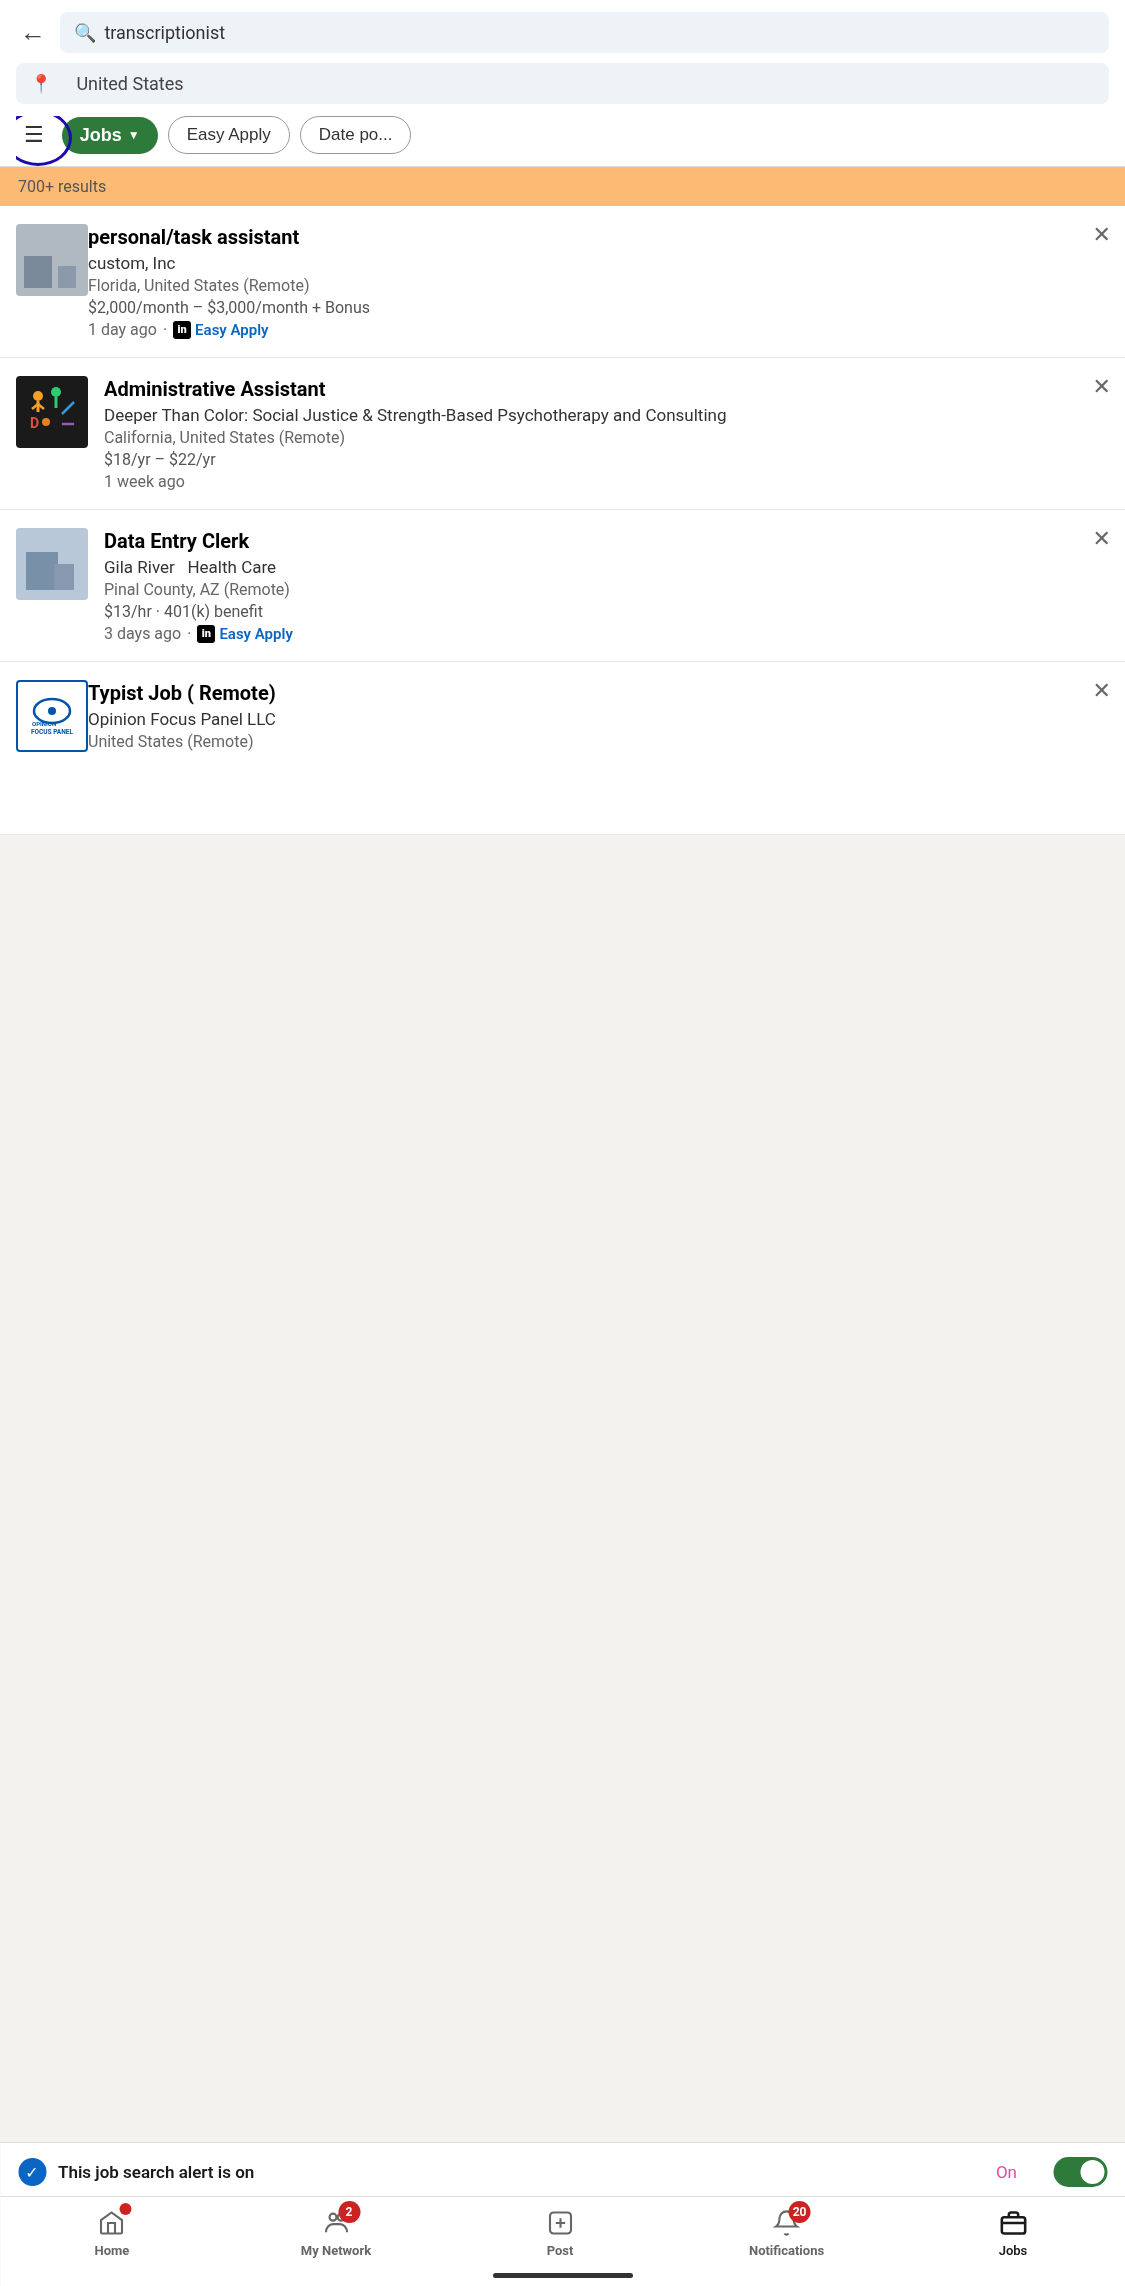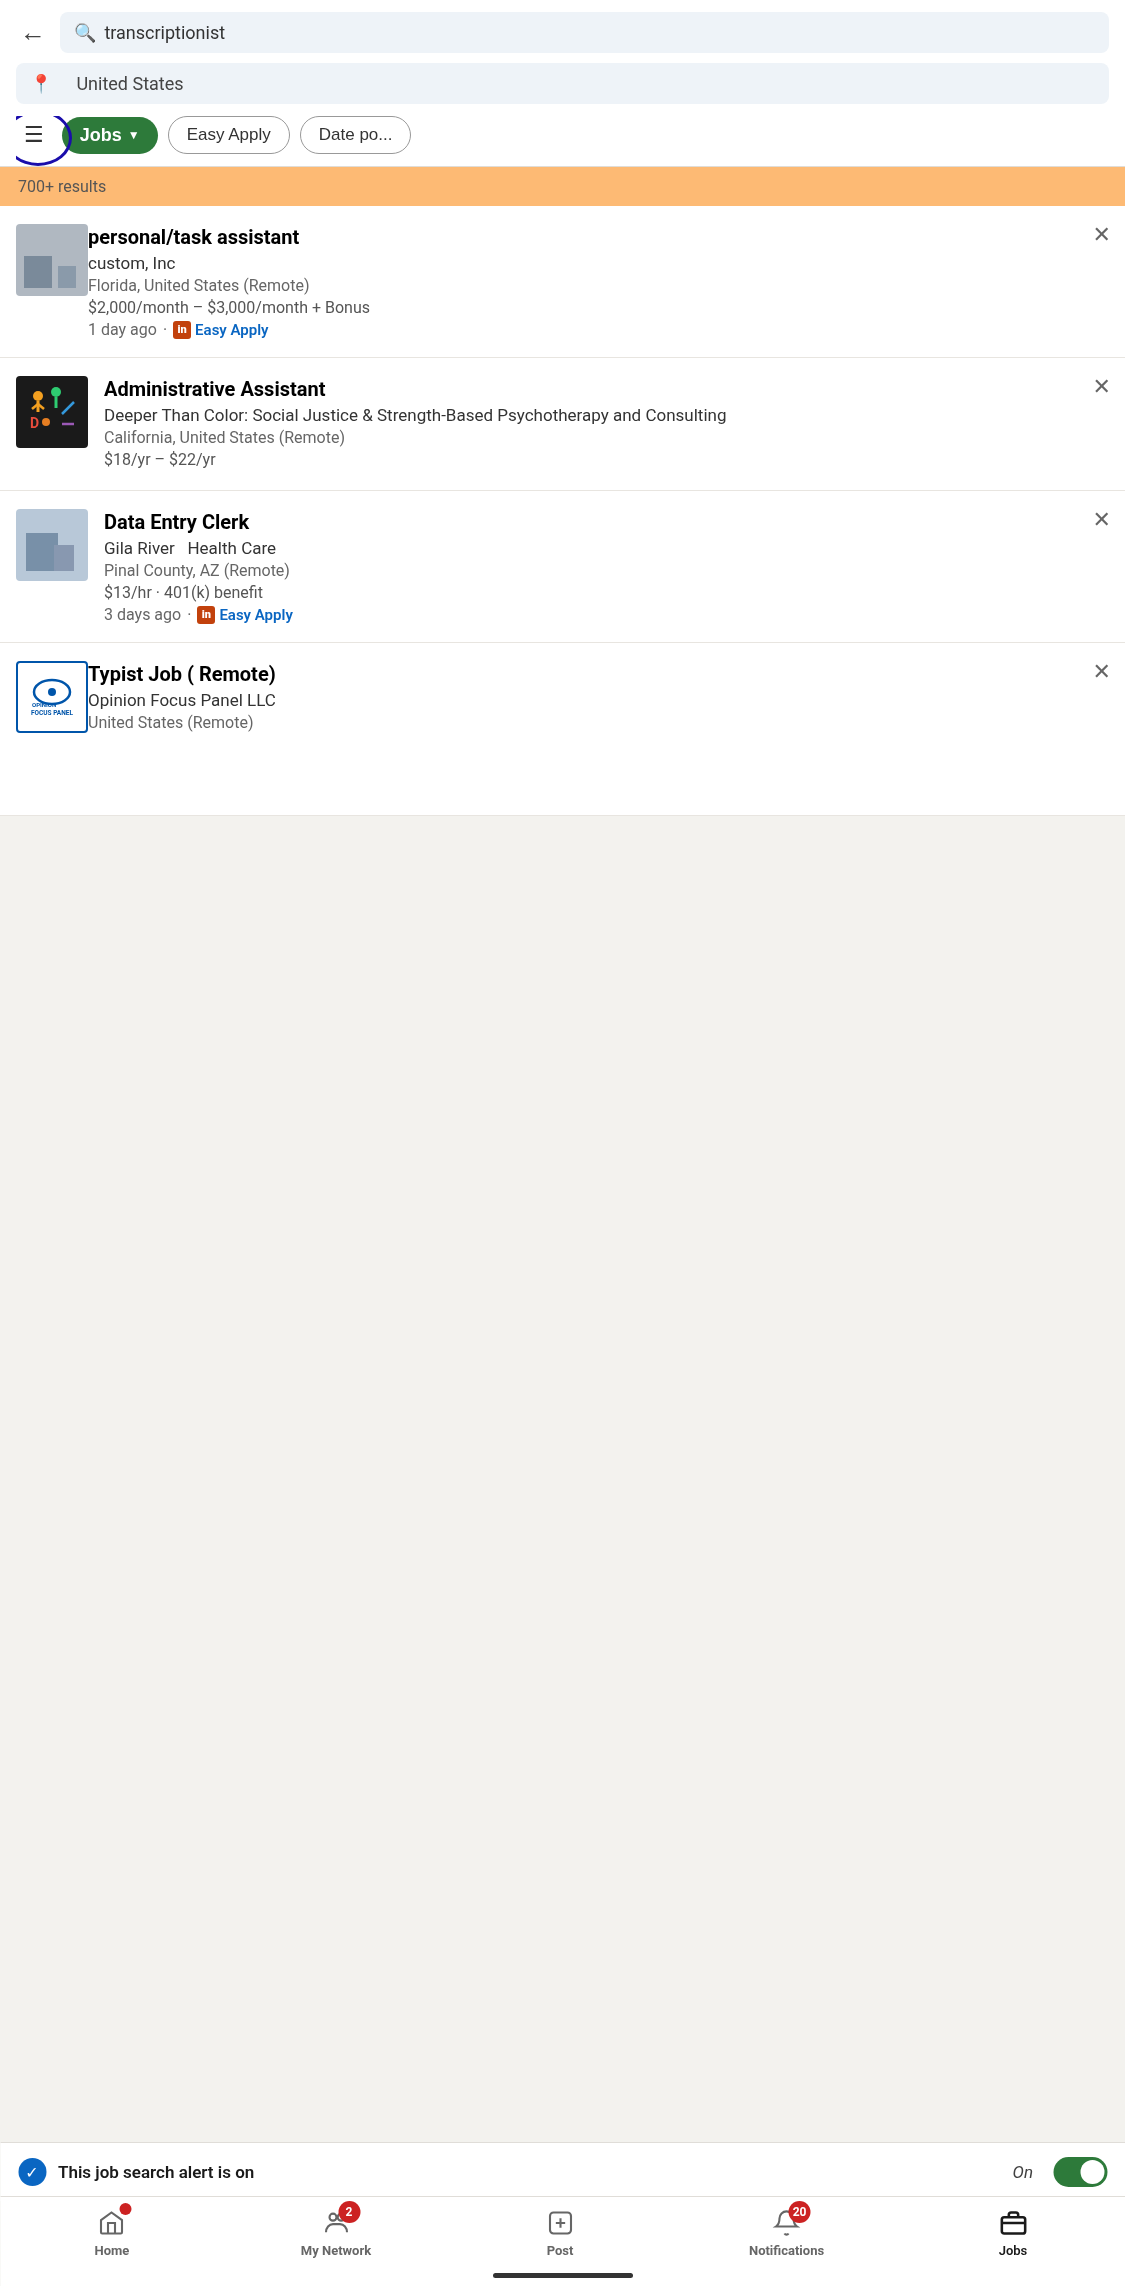--- a/index.html
+++ b/index.html
@@ -208,21 +208,21 @@
       display: inline-flex;
       align-items: center;
       gap: 4px;
       color: #0a66c2;
       font-size: 15px;
       font-weight: 600;
     }
     .linkedin-icon {
       width: 18px;
       height: 18px;
-      background: #c2410c;
+      background: #000000;
       border-radius: 3px;
       color: #fff;
       font-size: 11px;
       display: inline-flex;
       align-items: center;
       justify-content: center;
       font-weight: 900;
     }
     .dismiss-btn {
       position: absolute;
@@ -283,23 +283,22 @@
       flex-shrink: 0;
     }
     .alert-label {
       font-size: 17px;
       font-weight: 600;
       color: #1a1a1a;
       flex: 1;
     }
     .alert-on-label {
       font-size: 17px;
-      color: #404040;
-      margin-right: 8px;
-      font-style: italic;
+      color: #ec4899;
+      margin-right: 24px;
     }
     .toggle-switch {
       width: 54px;
       height: 30px;
       background: #2d7a3a;
       border-radius: 15px;
       position: relative;
       cursor: pointer;
       flex-shrink: 0;
     }
@@ -501,20 +500,23 @@
         <line x1="38" y1="30" x2="50" y2="18" stroke="#3498db" stroke-width="2.5"></line>
         <line x1="38" y1="40" x2="50" y2="40" stroke="#9b59b6" stroke-width="2.5"></line>
         <circle cx="22" cy="38" r="4" fill="#e67e22"></circle>
       </svg>
     </div>
     <div class="job-info">
       <div class="job-title">Administrative Assistant</div>
       <div class="job-company">Deeper Than Color: Social Justice &amp; Strength-Based Psychotherapy and Consulting</div>
       <div class="job-location">California, United States (Remote)</div>
       <div class="job-salary">$18/yr – $22/yr</div>
+      <div class="job-meta">
+        <span>1 week ago</span>
+      </div>
     </div>
     <button class="dismiss-btn">✕</button>
   </div>
 
   <div class="job-card">
     <div class="logo-gila"></div>
     <div class="job-info">
       <div class="job-title">Data Entry Clerk</div>
       <div class="job-company">Gila River &nbsp; Health Care</div>
       <div class="job-location">Pinal County, AZ (Remote)</div>

